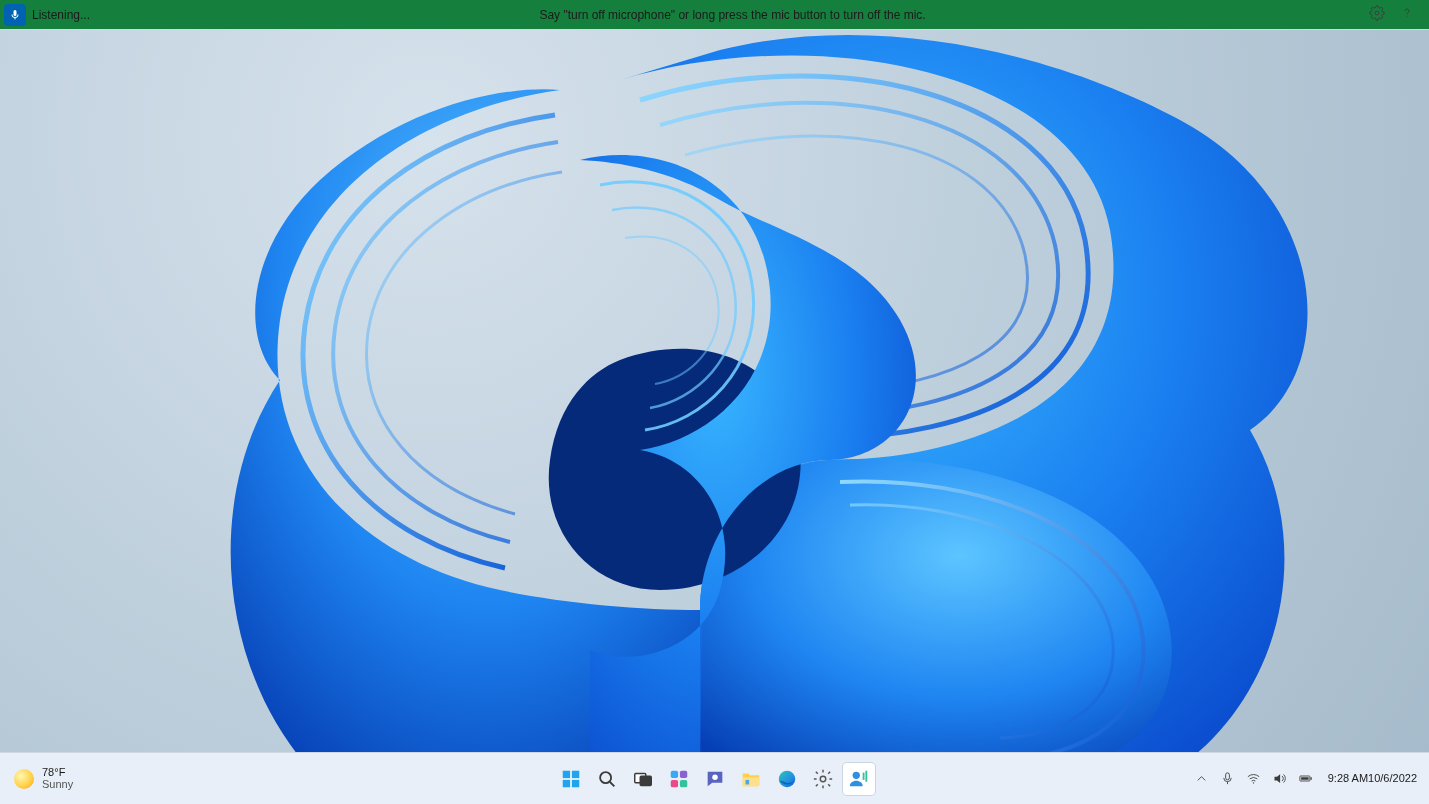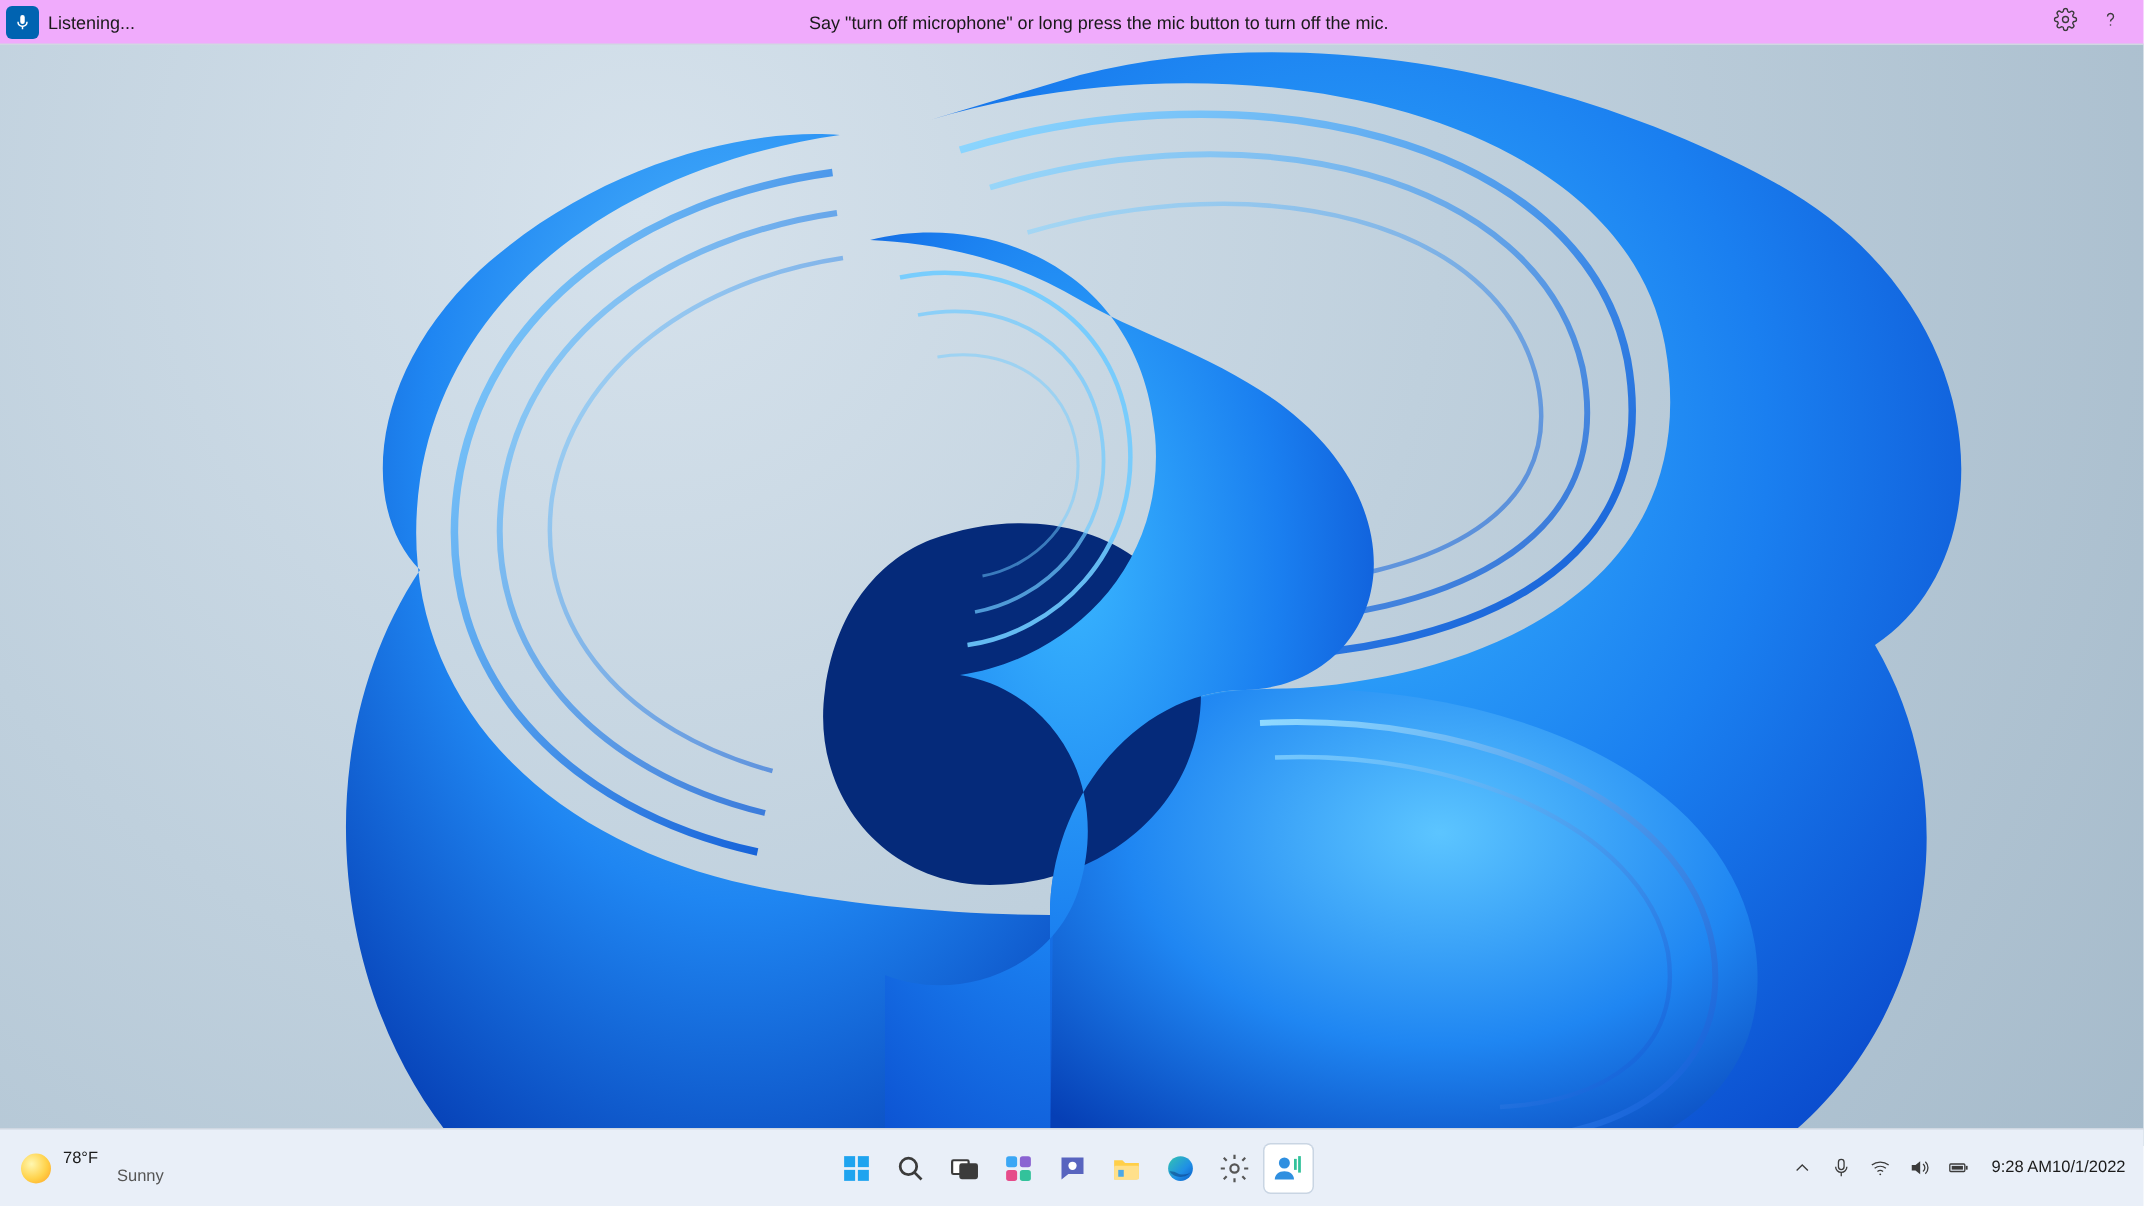--- a/index.html
+++ b/index.html
@@ -1,21 +1,21 @@
 <!DOCTYPE html>
 <html><head>
 <meta charset="utf-8">
 <style>
   * { margin: 0; padding: 0; box-sizing: border-box; font-family: "Segoe UI", Arial, sans-serif; }
   html, body { width: 1429px; height: 804px; overflow: hidden; }
 
   
   .voice-bar {
     position: absolute; top: 0; left: 0; right: 0; height: 30px;
-    background: #f0abfc; display: flex; align-items: center;
+    background: #15803d; display: flex; align-items: center;
     font-size: 12px; color: #1a1a1a; border-bottom: 1px solid #d0d8e2;
   }
   .mic-btn {
     width: 22px; height: 22px; margin: 0 6px 0 4px; border-radius: 4px;
     background: #0063b1; display: flex; align-items: center; justify-content: center;
     cursor: pointer;
   }
   .mic-btn svg { width: 12px; height: 12px; fill: #fff; }
   .voice-status { flex: 0 0 auto; padding-right: 20px; }
   .voice-hint { flex: 1 1 auto; text-align: center; }
@@ -37,21 +37,21 @@
     background: #e9eff8; display: flex; align-items: center;
     border-top: 1px solid #d0d8e2;
   }
   .weather { display:flex; align-items:center; gap:8px; padding-left:14px; cursor:pointer; }
   .weather-icon {
     width:20px; height:20px; border-radius:50%;
     background: radial-gradient(circle at 35% 35%, #fff7b0 0%, #ffd24a 55%, #ff9d1f 100%);
   }
   .weather-text { display:flex; flex-direction:column; line-height:1.05; }
   .weather-temp { font-size:11px; color:#1a1a1a; }
-  .weather-cond { font-size:11px; color:#555;margin-left:36px; }
+  .weather-cond { font-size:11px; color:#555; }
 
   .task-center { position:absolute; left:50%; transform:translateX(-50%); display:flex; align-items:center; gap:4px; }
   .tbtn { width:32px; height:32px; border-radius:4px; display:flex; align-items:center; justify-content:center; cursor:pointer; }
   .tbtn.active { background:#ffffff; box-shadow:0 0 0 1px #c9d5e3; }
   .tbtn svg { width:22px; height:22px; }
 
   .tray { margin-left:auto; display:flex; align-items:center; gap:10px; padding-right:12px; }
   .tray .ticon { width:16px; height:16px; display:flex; align-items:center; justify-content:center; cursor:pointer; }
   .tray svg { width:15px; height:15px; stroke:#3b3b3b; fill:none; stroke-width:1.4; }
   .clock { display:flex; flex-direction:row; align-items:flex-end; line-height:1.1; font-size:11px; color:#1a1a1a; cursor:pointer; padding-left:4px; }
@@ -246,16 +246,16 @@
     </span>
     <span class="ticon">
       <svg viewBox="0 0 24 24">
           <rect x="3" y="8" width="16" height="8" rx="1"></rect>
           <rect x="20" y="10" width="2" height="4" fill="#3b3b3b" stroke="none"></rect>
           <rect x="5" y="10" width="12" height="4" fill="#3b3b3b" stroke="none"></rect>
         </svg>
     </span>
     <div class="clock">
       <span>9:28 AM</span>
-      <span>10/1/2022</span>
+      <span>10/6/2022</span>
     </div>
   </div>
 </div>
 
 </body></html>

